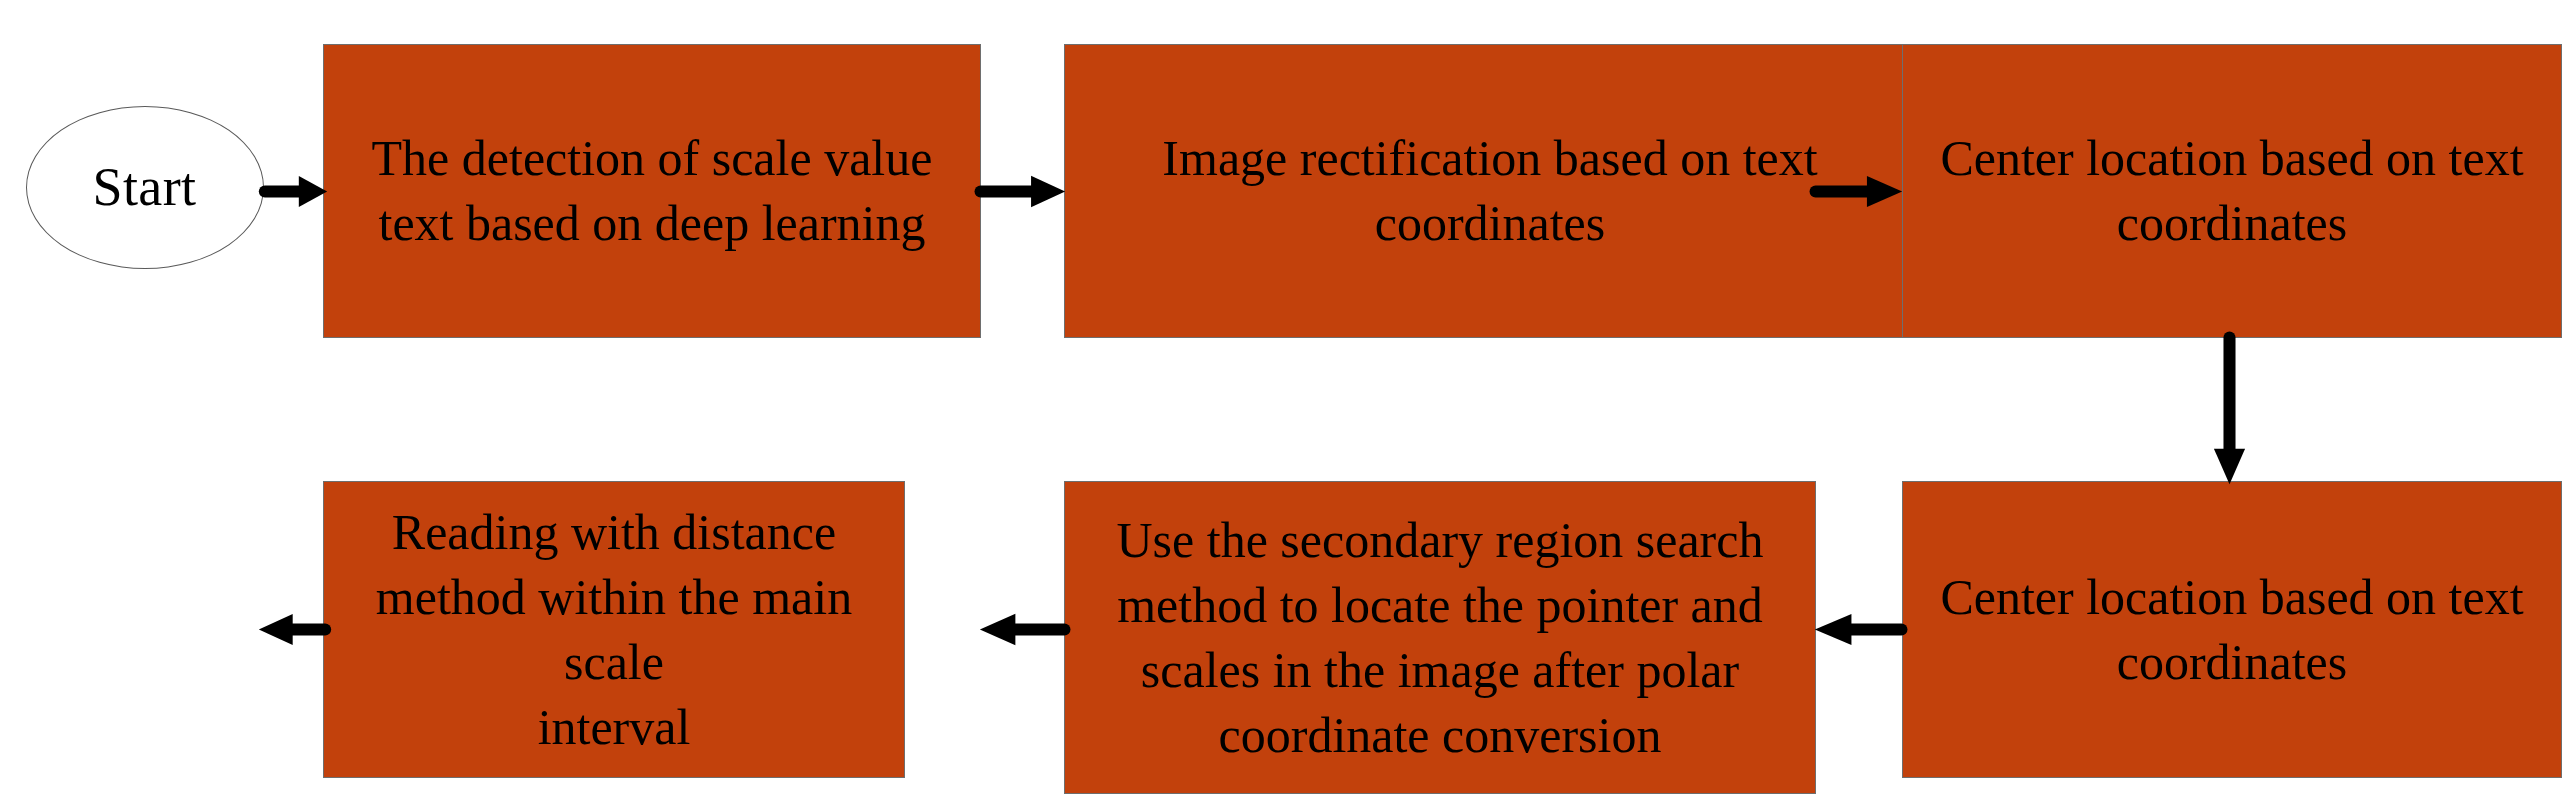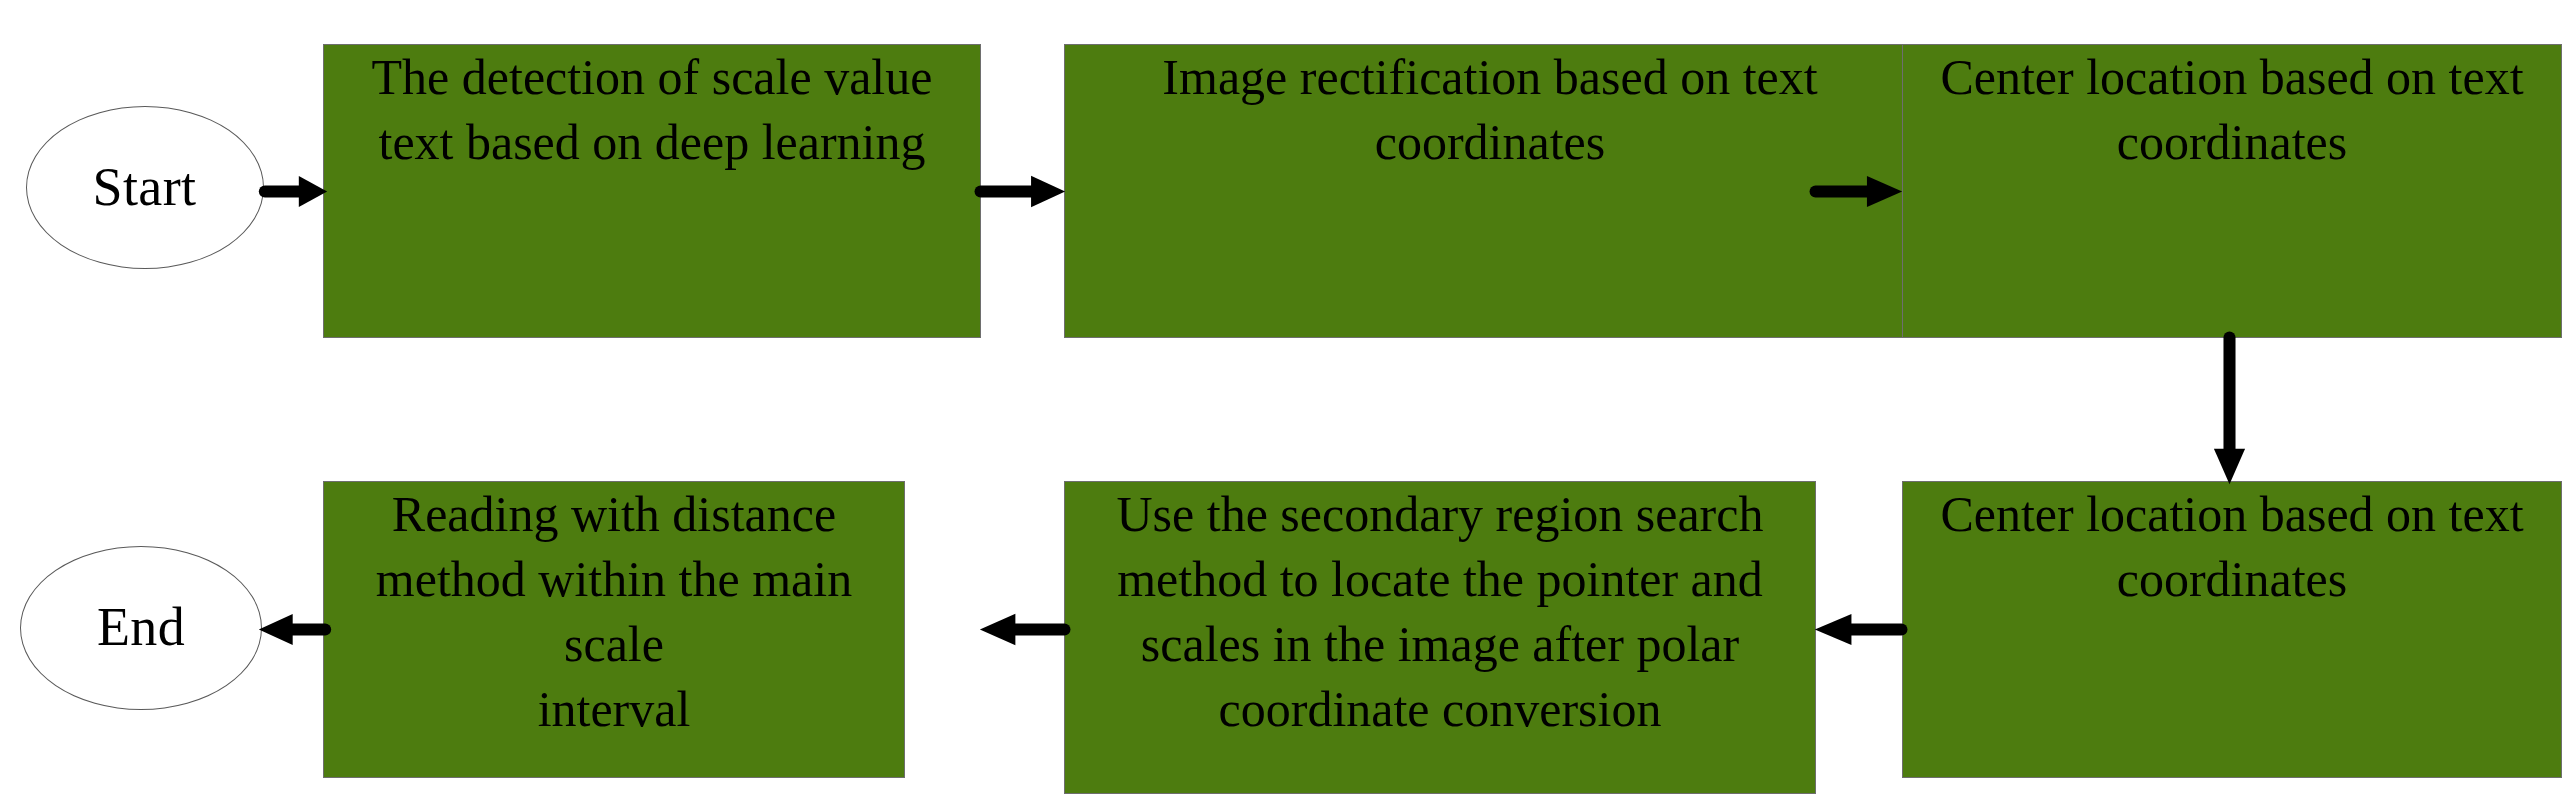--- a/index.html
+++ b/index.html
@@ -34,23 +34,23 @@
   }
   .terminator .node-label {
     font-size: 54px;
     letter-spacing: 0.4px;
   }
   
   .process {
     position: absolute;
     box-sizing: border-box;
     border: 1.4px solid #6e6e6e;
-    background: #4d7c0f;
+    background: #c2410c;
     display: flex;
-    align-items: flex-start;
+    align-items: center;
     justify-content: center;
     text-align: center;
     padding: 0 31px;
   }
   .process .node-label {
     font-size: 50px;
     line-height: 1.30;
     display: block;
     width: 100%;
     white-space: pre-line;
@@ -81,23 +81,20 @@
   <div class="process" style="left:1064px; top:44px; width:852px; height:294px;">
     <span class="node-label">Image rectification based on text
 coordinates</span>
   </div>
 
   <div class="process" style="left:1902px; top:44px; width:660px; height:294px;">
     <span class="node-label">Center location based on text
 coordinates</span>
   </div>
 
-  <div class="terminator" style="left:20px; top:546px; width:242px; height:164px;">
-    <span class="node-label">End</span>
-  </div>
 
   <div class="process" style="left:323px; top:481px; width:582px; height:297px;">
     <span class="node-label">Reading with distance
 method within the main scale
 interval</span>
   </div>
 
   <div class="process" style="left:1064px; top:481px; width:752px; height:313px;">
     <span class="node-label">Use the secondary region search
 method to locate the pointer and

